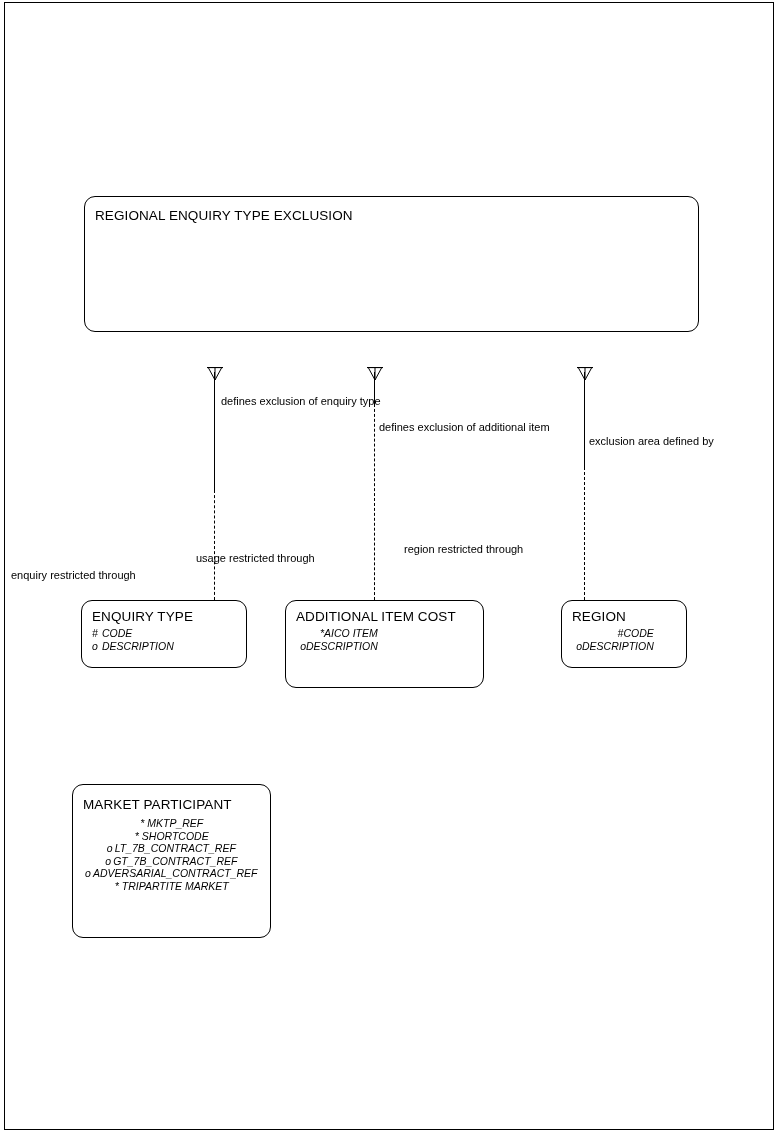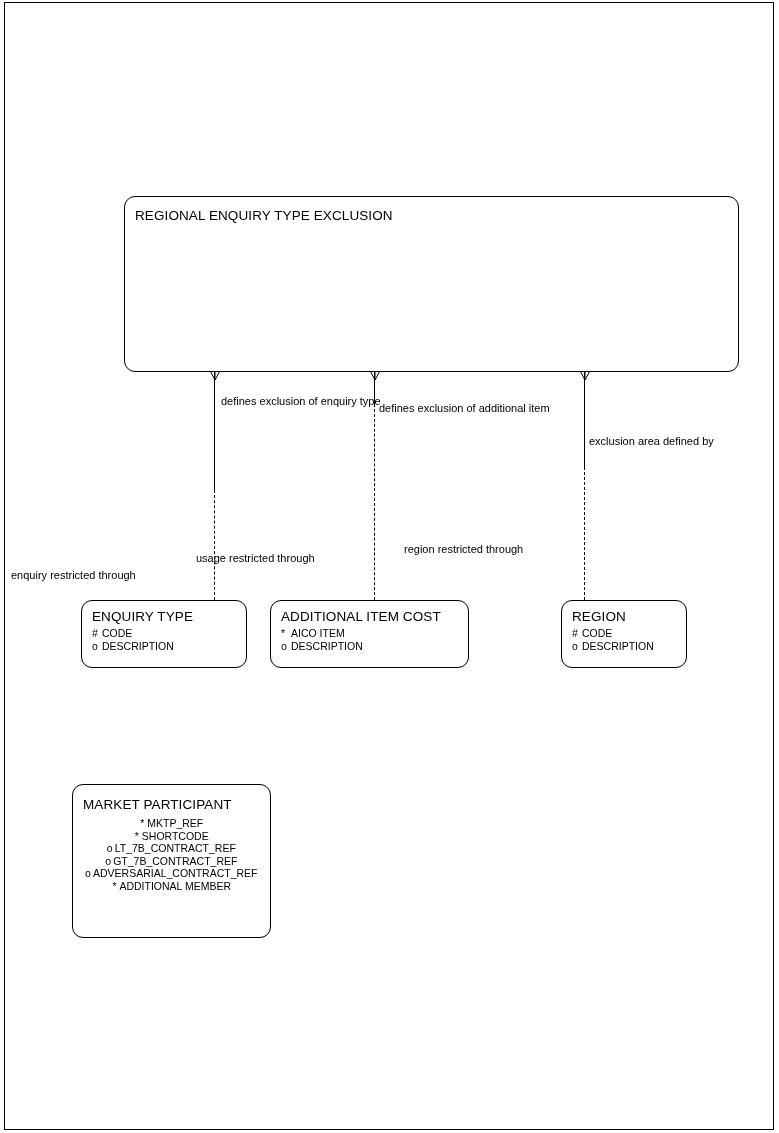--- a/index.html
+++ b/index.html
@@ -51,46 +51,47 @@
   }
   .attr-list {
     position: absolute;
     left: 10px;
     font-size: 10.5px;
     line-height: 12.6px;
     white-space: nowrap;
   }
   .attr-row {
     white-space: nowrap;
+    font-style: italic;
   }
   .attr-mark {
     display: inline-block;
     width: 10px;
   }
 
   
   #entity-regional-enquiry-type-exclusion {
-    left: 84px;  top: 196px;  width: 615px;  height: 176px; margin-left: 40px;
+    left: 84px;  top: 196px;  width: 615px;  height: 136px;
   }
   #entity-regional-enquiry-type-exclusion .entity-title { top: 11px; }
 
   #entity-enquiry-type {
     left: 81px;  top: 600px;  width: 166px;  height: 68px;
   }
   #entity-enquiry-type .entity-title { top: 8px; }
   #entity-enquiry-type .attr-list { top: 26px; }
 
   #entity-additional-item-cost {
-    left: 270px;  top: 600px;  width: 199px;  height: 68px;
+    left: 285px;  top: 600px;  width: 199px;  height: 88px; text-align: right;
   }
   #entity-additional-item-cost .entity-title { top: 8px; }
   #entity-additional-item-cost .attr-list { top: 26px; }
 
   #entity-region {
-    left: 561px;  top: 600px;  width: 126px;  height: 68px;
+    left: 561px;  top: 600px;  width: 126px;  height: 68px; text-align: right;
   }
   #entity-region .entity-title { top: 8px; }
   #entity-region .attr-list { top: 26px; }
 
   #entity-market-participant {
     left: 72px;  top: 784px;  width: 199px;  height: 154px;
   }
   #entity-market-participant .entity-title { top: 12px; }
   #entity-market-participant .attr-list { top: 32px; text-align: center; }
 
@@ -158,21 +159,21 @@
     <svg width="18" height="14" viewBox="0 0 18 14">
       <line x1="1" y1="0.5" x2="17" y2="0.5" stroke="#000" stroke-width="1.2"></line>
       <line x1="2.5" y1="1" x2="9" y2="13" stroke="#000" stroke-width="1"></line>
       <line x1="9" y1="1" x2="9" y2="13" stroke="#000" stroke-width="1"></line>
       <line x1="15.5" y1="1" x2="9" y2="13" stroke="#000" stroke-width="1"></line>
     </svg>
   </div>
 
   <div class="rel-label" style="left:221px; top:394px;">defines exclusion of enquiry type</div>
 
-  <div class="rel-label" style="left:379px; top:401px;text-align:center;">defines exclusion of additional item</div>
+  <div class="rel-label" style="left:379px; top:420px;text-align:center;">defines exclusion of additional item</div>
 
   <div class="rel-label" style="left:589px; top:434px;">exclusion area defined by</div>
 
   <div class="rel-label" style="left:11px; top:568px;">enquiry restricted through</div>
 
   <div class="rel-label" style="left:196px; top:551px;">usage restricted through</div>
 
   <div class="rel-label" style="left:404px; top:542px;">region restricted through</div>
 
   <div class="entity" id="entity-regional-enquiry-type-exclusion">
@@ -228,18 +229,18 @@
       <div class="attr-row">
         <span class="attr-mark">o</span><span>LT_7B_CONTRACT_REF</span>
       </div>
       <div class="attr-row">
         <span class="attr-mark">o</span><span>GT_7B_CONTRACT_REF</span>
       </div>
       <div class="attr-row">
         <span class="attr-mark">o</span><span>ADVERSARIAL_CONTRACT_REF</span>
       </div>
       <div class="attr-row">
-        <span class="attr-mark">*</span><span>ADDITIONAL MEMBER</span>
+        <span class="attr-mark">*</span><span>TRIPARTITE MARKET</span>
       </div>
     </div>
   </div>
 
 </div>
 
 </body></html>

